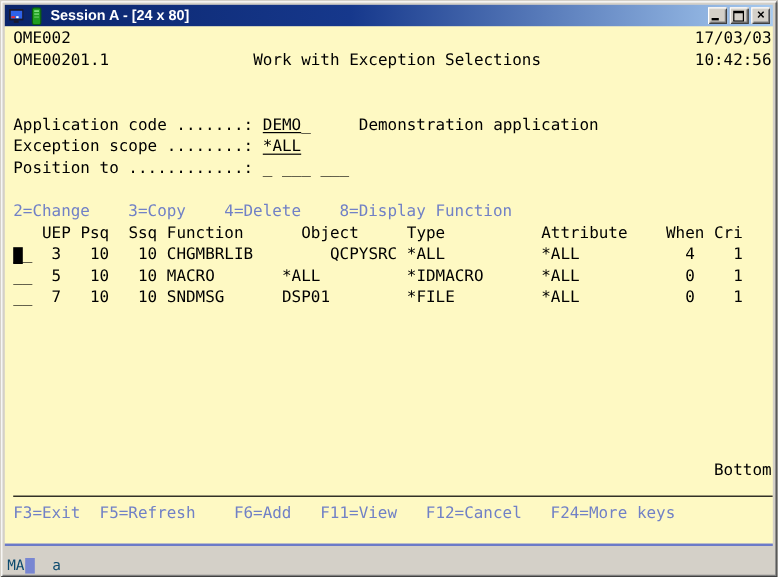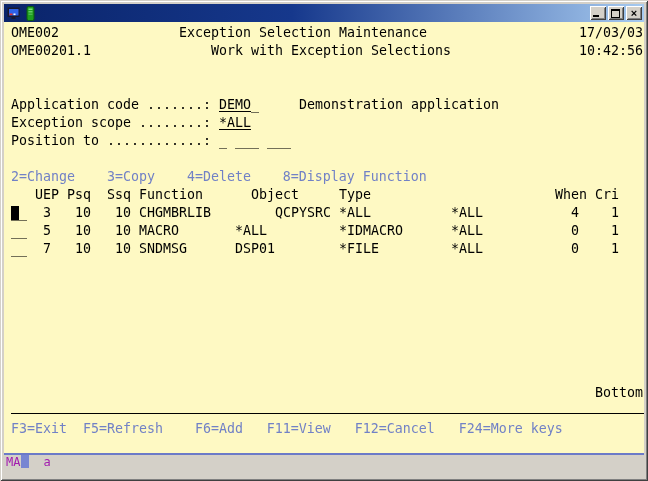--- a/index.html
+++ b/index.html
@@ -36,22 +36,22 @@
   .seg{position:absolute;top:0;white-space:pre;}
   .s-k{color:#000000;}
   .s-b{color:#7181c6;}
   .s-in{color:#000000;text-decoration:underline;text-underline-offset:2px;}
   .s-us{color:#000000;}
   .sep{position:absolute;left:0;top:389px;width:633px;height:1px;background:#000;}
   .cursor{position:absolute;width:8px;height:14px;background:#000;}
   .oia{
     position:absolute;left:4px;right:4px;bottom:3px;height:23px;background:#d4d0c8;
     border-top:2px solid #6b7ac8;
-    font-family:"DejaVu Sans Mono",monospace;font-size:12px;color:#a21caf;
-    display:flex;align-items:flex-start;padding-left:2px;
+    font-family:"DejaVu Sans Mono",monospace;font-size:12px;color:#0c4a6e;
+    display:flex;align-items:flex-end;padding-left:2px;
   }
   .oia-block{width:8px;height:13px;background:#7886d2;margin-left:1px;flex:0 0 auto;}
   .oia-a{margin-left:14px;}
 </style>
 </head>
 <body>
 
 <div class="window">
 
   <div class="titlebar">
@@ -61,39 +61,39 @@
       <rect x="2.5" y="7.5" width="3" height="1.6" fill="#e83030"></rect>
       <rect x="6.5" y="7.5" width="2" height="1.6" fill="#ffffff"></rect>
       <rect x="4.5" y="11" width="4" height="2" fill="#1a1a2e"></rect>
     </svg>
     <svg class="ticon" viewBox="0 0 15 15">
       <rect x="4" y="0.5" width="7" height="14" rx="1.5" fill="#1f9e1f" stroke="#0d5c0d" stroke-width="1"></rect>
       <rect x="5.5" y="2.5" width="4" height="1.5" fill="#7ade7a"></rect>
       <rect x="5.5" y="5" width="4" height="1.5" fill="#66cc66"></rect>
       <rect x="5.5" y="7.5" width="4" height="1.5" fill="#4db84d"></rect>
     </svg>
+    <span class="title">Session A - [24 x 80]</span>
     <div class="tbtns">
       <div class="tbtn">
           <span class="minbar"></span>
         </div>
       <div class="tbtn">
           <span class="maxbox"></span>
         </div>
       <div class="tbtn">
           <span>×</span>
         </div>
     </div>
   </div>
 
   <div class="client">
     <div class="grid">
       <div class="sep"></div>
     <div class="trow" style="top: 0px;">
           <span class="seg s-k" style="left: 0px;">OME002</span>
-          <span class="seg s-k" style="left: 168px;">Exception Selection Maintenance</span>
           <span class="seg s-k" style="left: 568px;">17/03/03</span>
         </div>
         <div class="trow" style="top: 18px;">
           <span class="seg s-k" style="left: 0px; text-align: center;">OME00201.1</span>
           <span class="seg s-k" style="left: 176px; margin-left: 24px;">Work with Exception Selections</span>
           <span class="seg s-k" style="left: 568px;">10:42:56</span>
         </div>
         <div class="trow" style="top: 72px;">
           <span class="seg s-k" style="left: 0px;">Application code .......:</span>
           <span class="seg s-in" style="left: 208px;">DEMO</span>
@@ -113,20 +113,21 @@
         <div class="trow" style="top: 144px;">
           <span class="seg s-b" style="left: 0px;">2=Change    3=Copy    4=Delete    8=Display Function</span>
         </div>
         <div class="trow" style="top: 162px;">
           <span class="seg s-k" style="left: 24px;">UEP</span>
           <span class="seg s-k" style="left: 56px;">Psq</span>
           <span class="seg s-k" style="left: 96px;">Ssq</span>
           <span class="seg s-k" style="left: 128px;">Function</span>
           <span class="seg s-k" style="left: 240px;">Object</span>
           <span class="seg s-k" style="left: 328px;">Type</span>
+          <span class="seg s-k" style="left: 440px;">Attribute</span>
           <span class="seg s-k" style="left: 544px;">When</span>
           <span class="seg s-k" style="left: 584px;">Cri</span>
         </div>
         <div class="trow" style="top: 180px;">
           <span class="seg s-us" style="left: 0px;">__</span>
           <span class="seg s-k" style="left: 32px;">3</span>
           <span class="seg s-k" style="left: 64px;">10</span>
           <span class="seg s-k" style="left: 104px;">10</span>
           <span class="seg s-k" style="left: 128px;">CHGMBRLIB</span>
           <span class="seg s-k" style="left: 224px; margin-left: 40px;">QCPYSRC</span>

